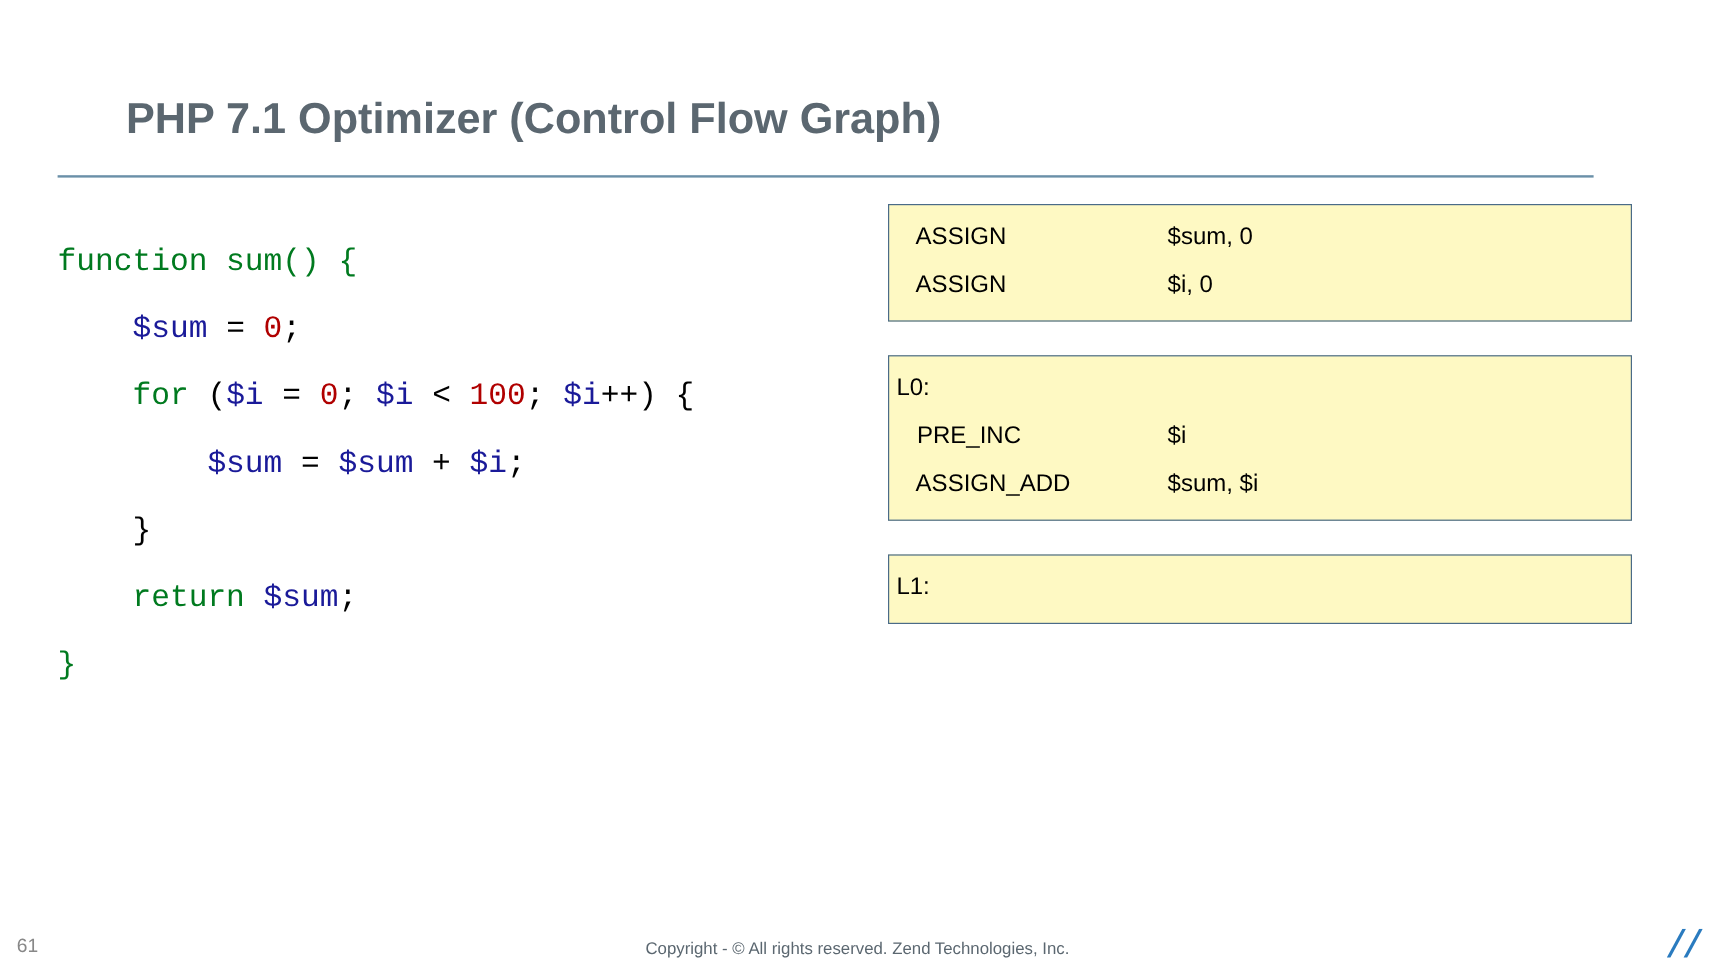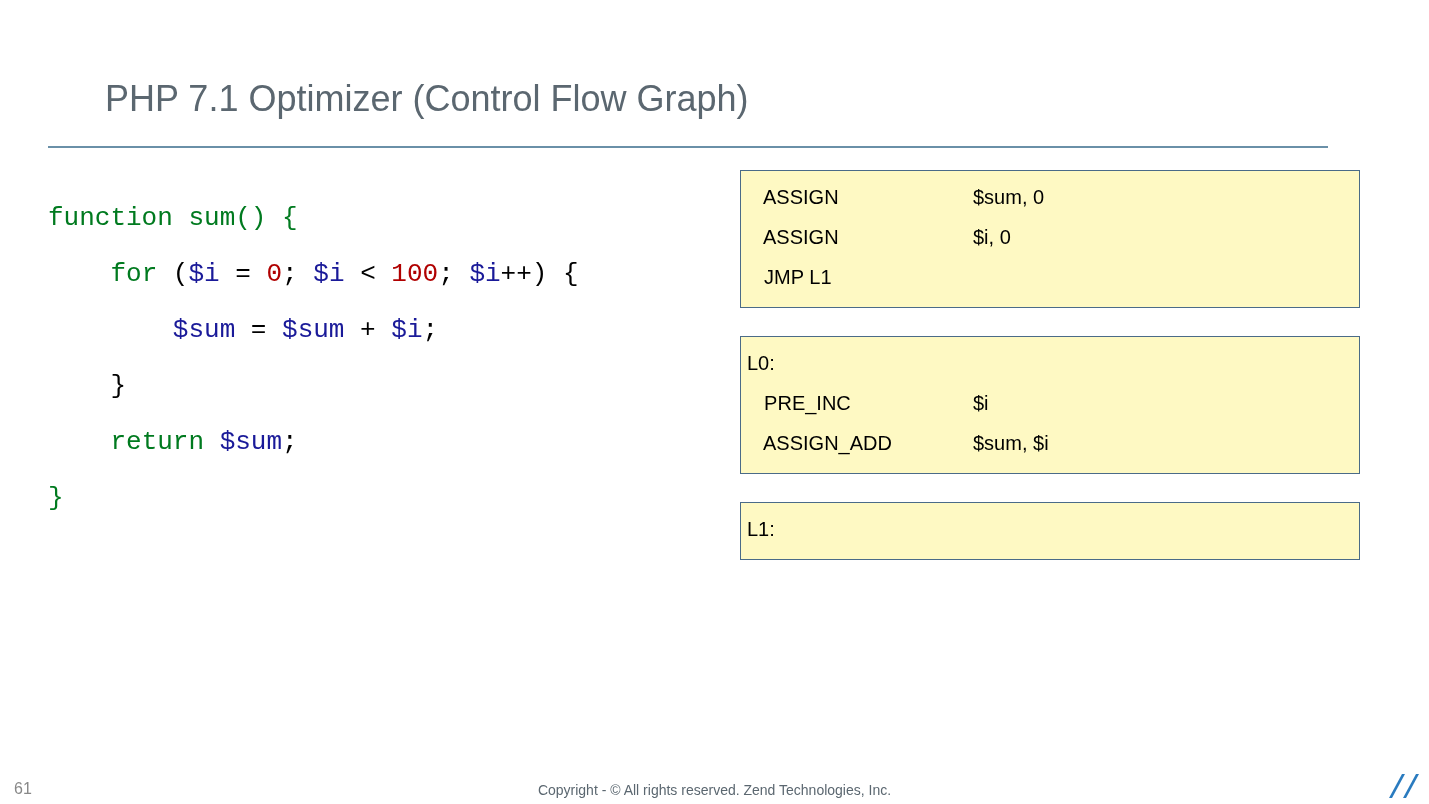--- a/index.html
+++ b/index.html
@@ -1,18 +1,18 @@
 <!DOCTYPE html>
 <html><head>
 <meta charset="utf-8">
 <style>
   * { margin: 0; padding: 0; box-sizing: border-box; }
   html, body { width: 1429px; height: 804px; background: #fff; font-family: "Segoe UI", Arial, sans-serif; overflow: hidden; }
   .slide { position: relative; width: 1429px; height: 804px; }
-  .title { position: absolute; left: 105px; top: 78px; font-size: 36px; font-weight: 400; color: #5b6770; }
+  .title { position: absolute; left: 105px; top: 78px; font-size: 36px; font-weight: 700; color: #5b6770; }
   .rule { position: absolute; left: 48px; top: 146px; width: 1280px; height: 0; border-top: 2px solid #6a90a8; }
   .code { position: absolute; left: 48px; top: 190px; font-family: Consolas, "Courier New", monospace; font-size: 26px; line-height: 56px; }
   .code .kw { color: #007a1f; }
   .code .var { color: #1a1a99; }
   .code .num { color: #b00000; }
   .code .op { color: #000; }
   .blocks { position: absolute; left: 740px; top: 170px; width: 620px; }
   .blk { background: #fef9c3; border: 1px solid #4a6b88; color: #000; font-family: Arial, sans-serif; font-size: 20px; line-height: 40px; padding: 6px 12px 10px 12px; margin-bottom: 28px; }
   .blk table { border-collapse: collapse; }
   .blk td { padding: 0; vertical-align: top; white-space: pre; }
@@ -25,42 +25,39 @@
 </style>
 </head>
 <body>
 
 <div class="slide">
   <div class="title">PHP 7.1 Optimizer (Control Flow Graph)</div>
   <div class="rule"></div>
 
   <div class="code">
     <div><span class="kw">function</span><span class="kw"> sum() {</span></div>
+    <div>&nbsp;&nbsp;&nbsp;&nbsp;<span class="var">$sum</span><span class="op"> = </span><span class="num">0</span><span class="op">;</span></div>
     <div>&nbsp;&nbsp;&nbsp;&nbsp;<span class="kw">for</span><span class="op"> (</span><span class="var">$i</span><span class="op"> = </span><span class="num">0</span><span class="op">; </span><span class="var">$i</span><span class="op"> &lt; </span><span class="num">100</span><span class="op">; </span><span class="var">$i</span><span class="op">++) {</span></div>
     <div>&nbsp;&nbsp;&nbsp;&nbsp;&nbsp;&nbsp;&nbsp;&nbsp;<span class="var">$sum</span><span class="op"> = </span><span class="var">$sum</span><span class="op"> + </span><span class="var">$i</span><span class="op">;</span></div>
     <div>&nbsp;&nbsp;&nbsp;&nbsp;<span class="op">}</span></div>
     <div>&nbsp;&nbsp;&nbsp;&nbsp;<span class="kw">return</span><span> </span><span class="var">$sum</span><span class="op">;</span></div>
     <div><span class="kw">}</span></div>
   </div>
 
   <div class="blocks">
     <div class="blk">
       <table>
         <tbody>
             <tr>
               <td class="c1">  ASSIGN</td>
               <td>$sum, 0</td>
             </tr>
         <tr>
               <td class="c1">  ASSIGN</td>
               <td>$i, 0</td>
-            </tr>
-        <tr>
-              <td class="c1">  JMP L1</td>
-              <td></td>
             </tr>
       </tbody>
         </table>
     </div>
     <div class="blk">
       <div class="lbl">L0:</div>
       <table>
         <tbody>
             <tr>
               <td class="c1">  PRE_INC</td>

